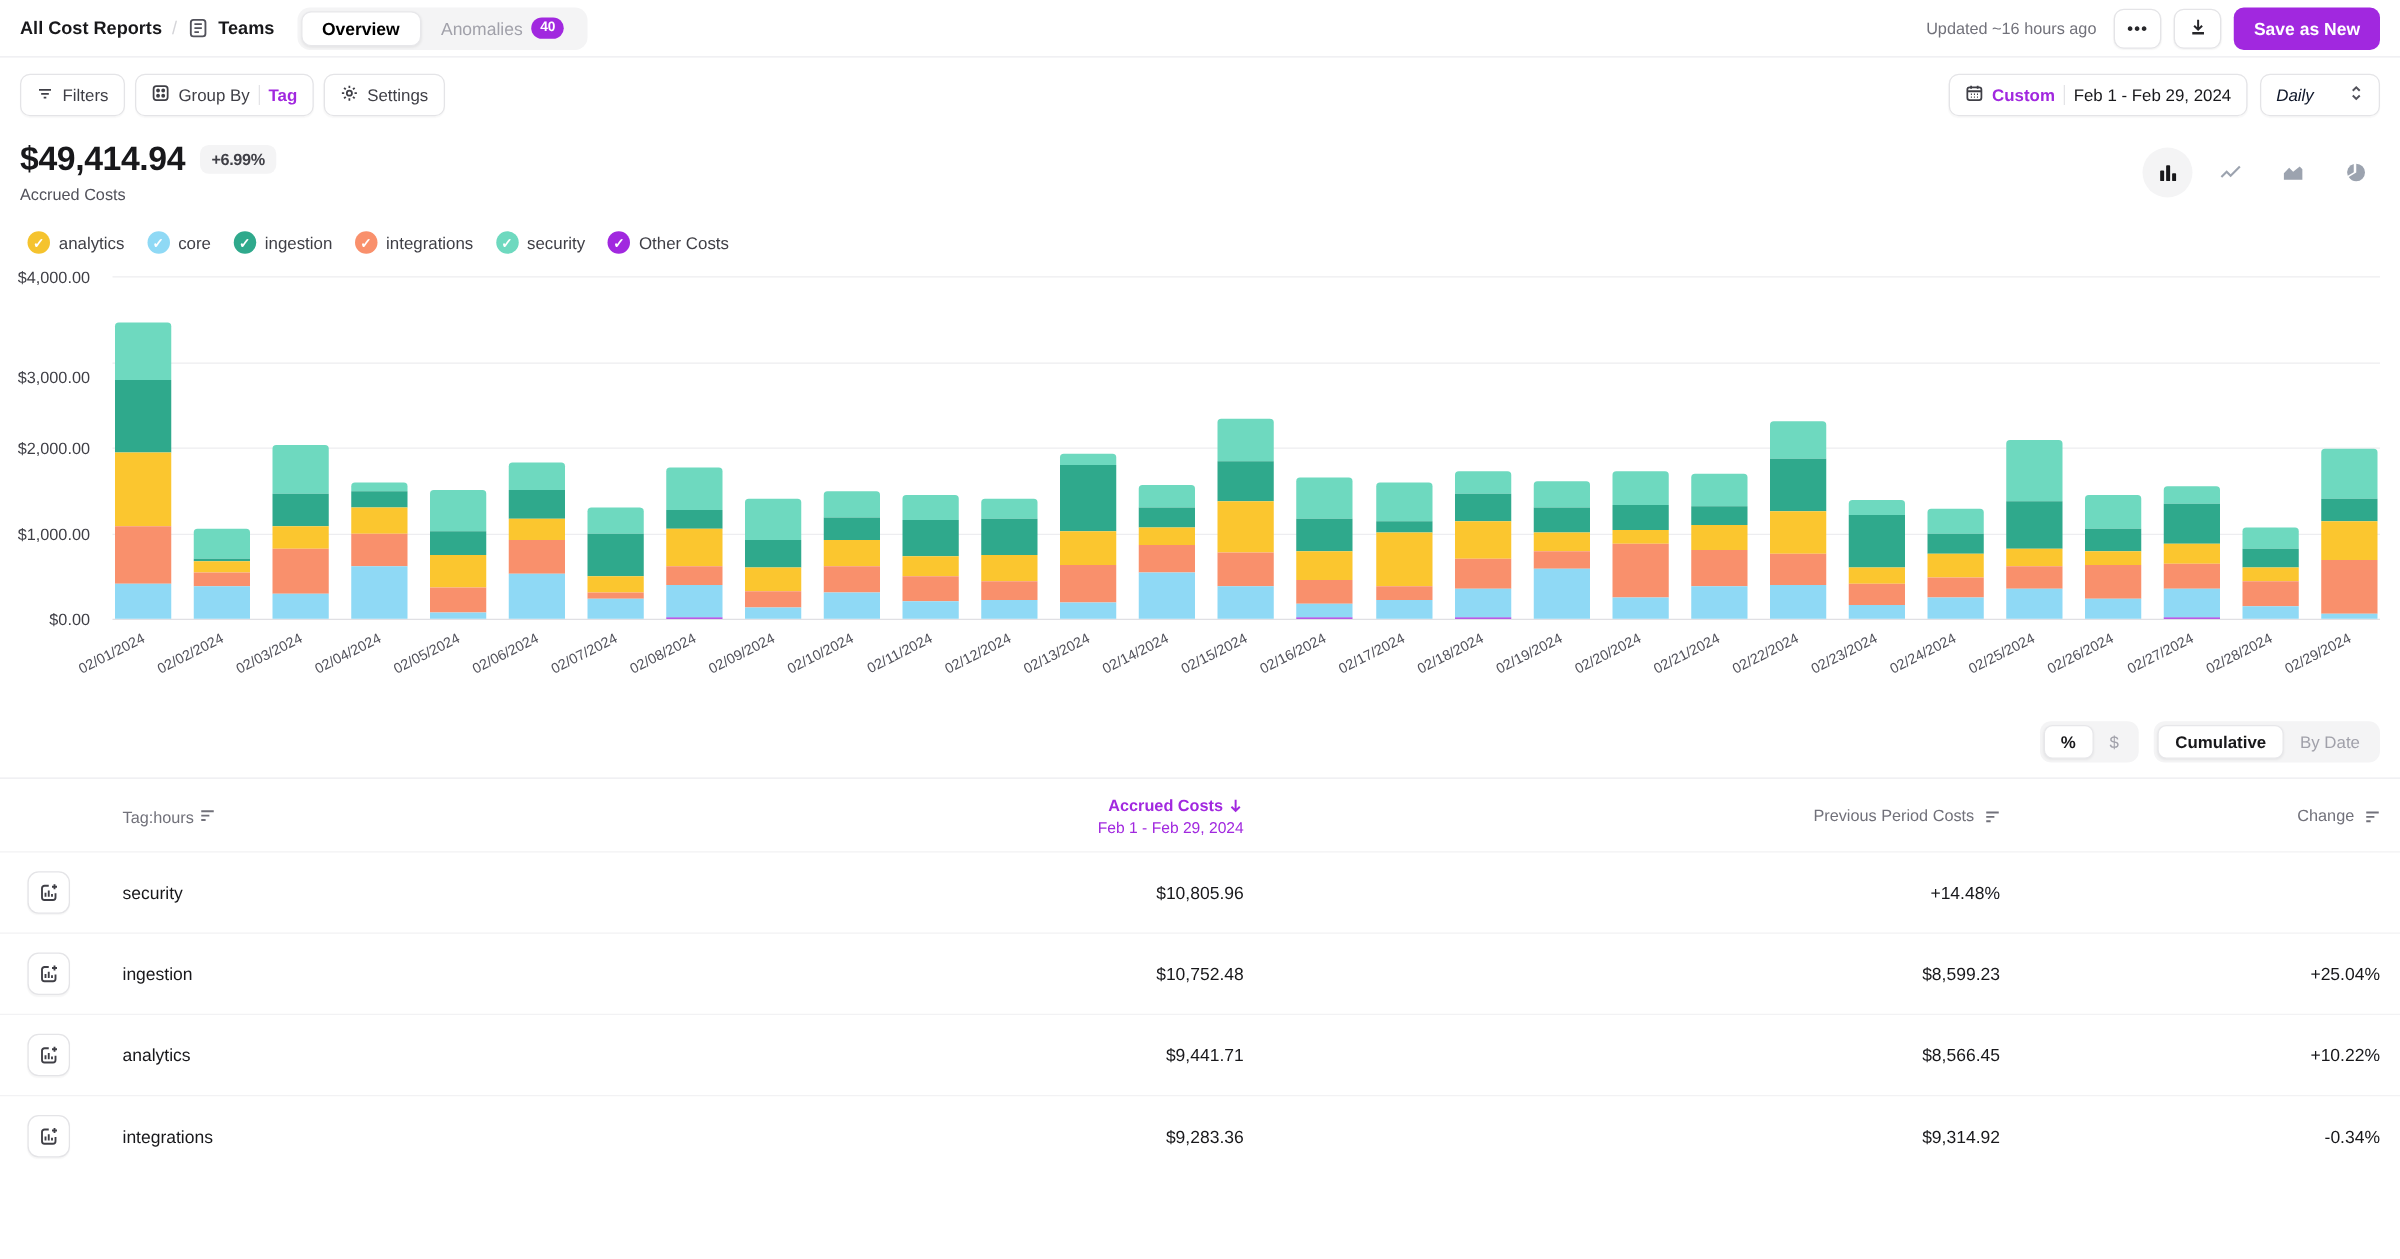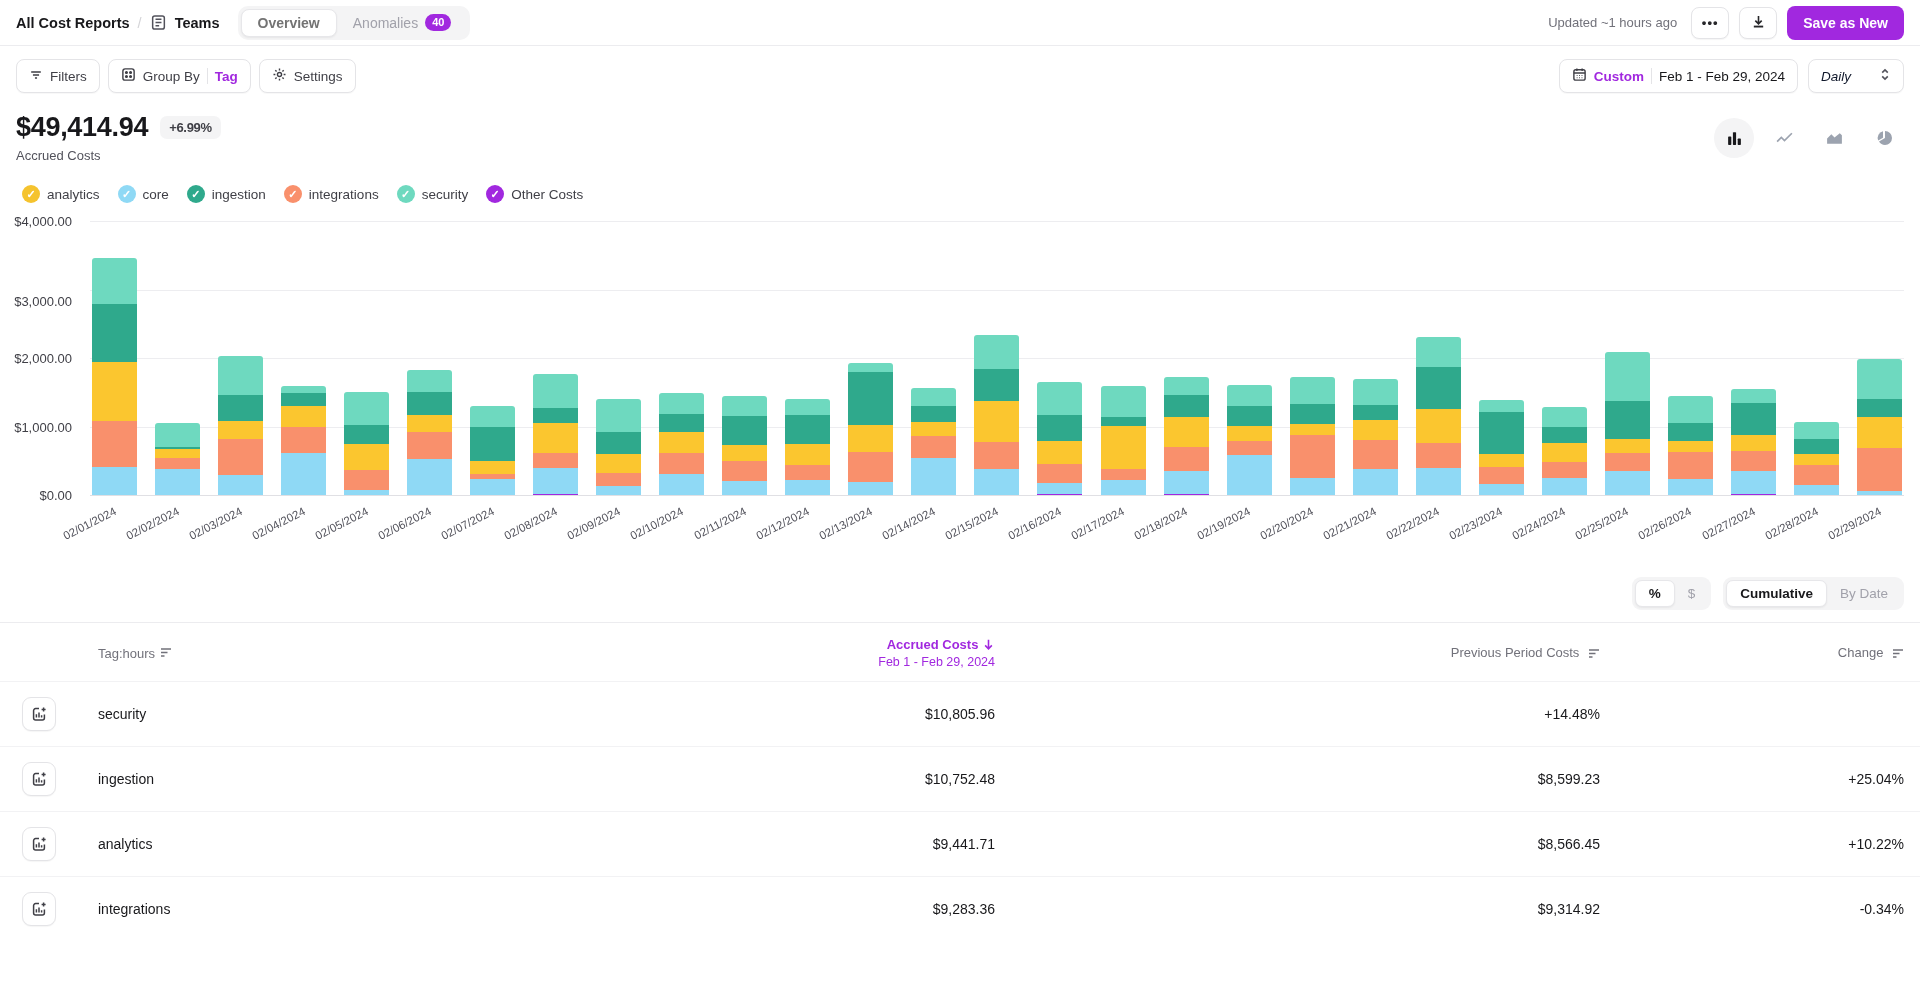--- a/index.html
+++ b/index.html
@@ -9,21 +9,21 @@
 
   
   .topbar { height:46px; display:flex; align-items:center; padding:0 16px;
     border-bottom:1px solid #ececef; background:#fff; }
   .crumbs { display:flex; align-items:center; gap:8px; font-size:14.5px; font-weight:700; }
   .crumb-sep { color:#d4d4d8; font-weight:400; }
   .doc-icon { color:#52525b; display:inline-flex; }
   .tabs { margin-left:18px; background:#f4f4f5; border-radius:10px; padding:3px; display:flex; align-items:center; }
   .tab { padding:5px 16px; font-size:14px; font-weight:500; color:#a1a1aa; border-radius:8px;
     display:flex; align-items:center; gap:7px; cursor:pointer; }
-  .tab.active { background:#fff; color:#737373; font-weight:600; border:1px solid #e7e7ea;
+  .tab.active { background:#fff; color:#000000; font-weight:600; border:1px solid #e7e7ea;
     box-shadow:0 1px 2px rgba(0,0,0,.06); }
   .badge { background:#A128DF; color:#fff; font-size:11px; font-weight:700;
     border-radius:999px; padding:2px 7px; line-height:1.2; }
   .top-right { margin-left:auto; display:flex; align-items:center; gap:10px; }
   .updated { font-size:13px; color:#71717a; margin-right:4px; }
   .icon-btn { width:38px; height:32px; border:1px solid #e4e4e7; background:#fff; border-radius:8px;
     display:flex; align-items:center; justify-content:center; color:#27272a;
     box-shadow:0 1px 1px rgba(0,0,0,.04); cursor:pointer; }
   .primary-btn { background:#A128DF; color:#fff; border:none; border-radius:8px; height:34px;
     padding:0 16px; font-size:14px; font-weight:600; cursor:pointer; font-family:inherit; }
@@ -111,21 +111,21 @@
     <div class="tab active">
       <span>Overview</span>
     </div>
     <div class="tab">
       <span>Anomalies</span>
       <span class="badge">40</span>
     </div>
   </div>
 
   <div class="top-right">
-    <span class="updated">Updated ~1 hours ago</span>
+    <span class="updated">Updated ~16 hours ago</span>
     <button class="icon-btn">
       <span style="font-size:13px; letter-spacing:1px; font-weight:700;">•••</span>
     </button>
     <button class="icon-btn">
       <span>
         <svg width="15" height="15" viewBox="0 0 16 16" fill="none" stroke="currentColor" stroke-width="1.7">
           <path d="M8 2v8M4.6 7l3.4 3.4L11.4 7"></path>
             <path d="M3 13.4h10" stroke-width="2"></path>
         </svg>
       </span>

